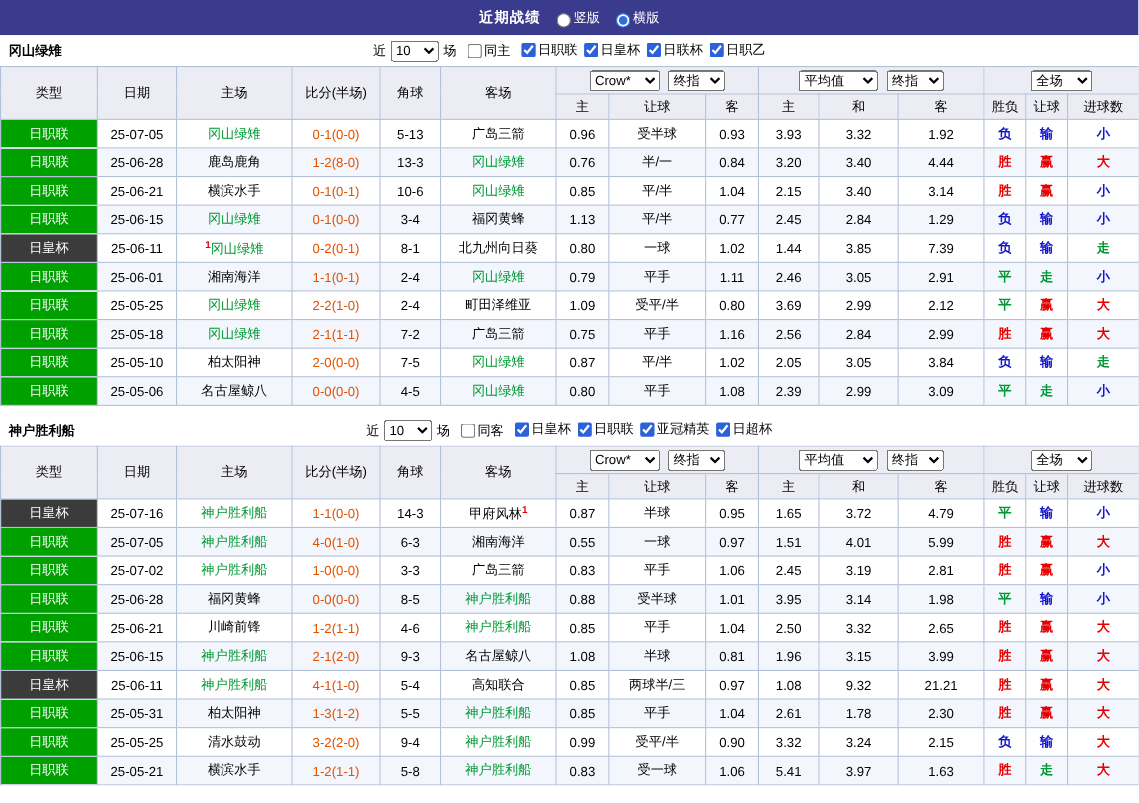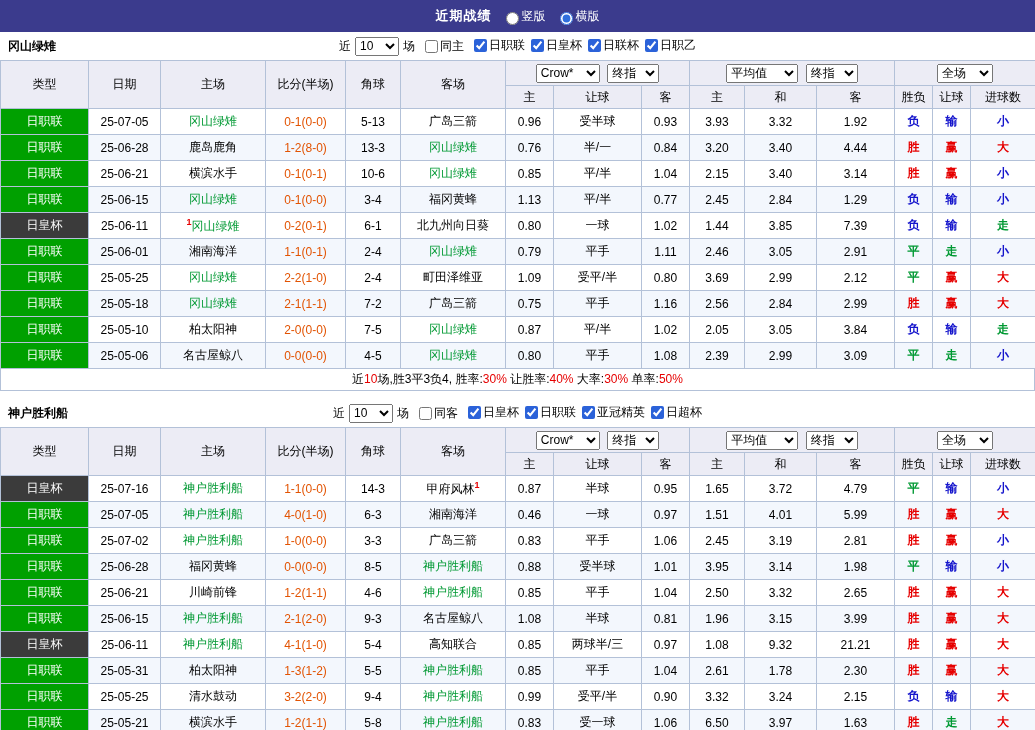--- a/index.html
+++ b/index.html
@@ -201,21 +201,21 @@
           <td>1.29</td>
           <td style="color: rgb(21, 21, 204); font-weight: bold;">负</td>
           <td style="color: rgb(21, 21, 204); font-weight: bold;">输</td>
           <td style="color: rgb(21, 21, 204); font-weight: bold;">小</td>
         </tr>
         <tr>
           <td class="league dark">日皇杯</td>
           <td>25-06-11</td>
           <td><sup class="mark">1</sup><span class="focus">冈山绿雉</span></td>
           <td class="score">0-2(0-1)</td>
-          <td>6-1</td>
+          <td>8-1</td>
           <td><span>北九州向日葵</span></td>
           <td>0.80</td>
           <td>一球</td>
           <td>1.02</td>
           <td>1.44</td>
           <td>3.85</td>
           <td>7.39</td>
           <td style="color: rgb(21, 21, 204); font-weight: bold;">负</td>
           <td style="color: rgb(21, 21, 204); font-weight: bold;">输</td>
           <td style="color: rgb(0, 153, 51); font-weight: bold;">走</td>
@@ -300,21 +300,20 @@
           <td>1.08</td>
           <td>2.39</td>
           <td>2.99</td>
           <td>3.09</td>
           <td style="color: rgb(0, 153, 51); font-weight: bold;">平</td>
           <td style="color: rgb(0, 153, 51); font-weight: bold;">走</td>
           <td style="color: rgb(21, 21, 204); font-weight: bold;">小</td>
         </tr>
       </tbody>
   </table>
-  <div class="summary"><span>近</span><span class="red">10</span><span>场,胜3平3负4, 胜率:</span><span class="red">30%</span><span> 让胜率:</span><span class="red">40%</span><span> 大率:</span><span class="red">30%</span><span> 单率:</span><span class="red">50%</span></div>
 </div>
 
 <div class="gap"></div>
 
 <div class="section">
   <div class="section-head">
     <span class="team-name">神户胜利船</span>
     <div class="filters">
       <span>近</span>
       <select style="width:44px"><option>10</option></select>
@@ -406,21 +405,21 @@
           <td style="color: rgb(21, 21, 204); font-weight: bold;">输</td>
           <td style="color: rgb(21, 21, 204); font-weight: bold;">小</td>
         </tr>
         <tr class="alt">
           <td class="league green">日职联</td>
           <td>25-07-05</td>
           <td><span class="focus">神户胜利船</span></td>
           <td class="score">4-0(1-0)</td>
           <td>6-3</td>
           <td><span>湘南海洋</span></td>
-          <td>0.46</td>
+          <td>0.55</td>
           <td>一球</td>
           <td>0.97</td>
           <td>1.51</td>
           <td>4.01</td>
           <td>5.99</td>
           <td style="color: rgb(230, 0, 0); font-weight: bold;">胜</td>
           <td style="color: rgb(230, 0, 0); font-weight: bold;">赢</td>
           <td style="color: rgb(230, 0, 0); font-weight: bold;">大</td>
         </tr>
         <tr>
@@ -545,21 +544,21 @@
         <tr class="alt">
           <td class="league green">日职联</td>
           <td>25-05-21</td>
           <td><span>横滨水手</span></td>
           <td class="score">1-2(1-1)</td>
           <td>5-8</td>
           <td><span class="focus">神户胜利船</span></td>
           <td>0.83</td>
           <td>受一球</td>
           <td>1.06</td>
-          <td>6.50</td>
+          <td>5.41</td>
           <td>3.97</td>
           <td>1.63</td>
           <td style="color: rgb(230, 0, 0); font-weight: bold;">胜</td>
           <td style="color: rgb(0, 153, 51); font-weight: bold;">走</td>
           <td style="color: rgb(230, 0, 0); font-weight: bold;">大</td>
         </tr>
       </tbody>
   </table>
 
 </div>

